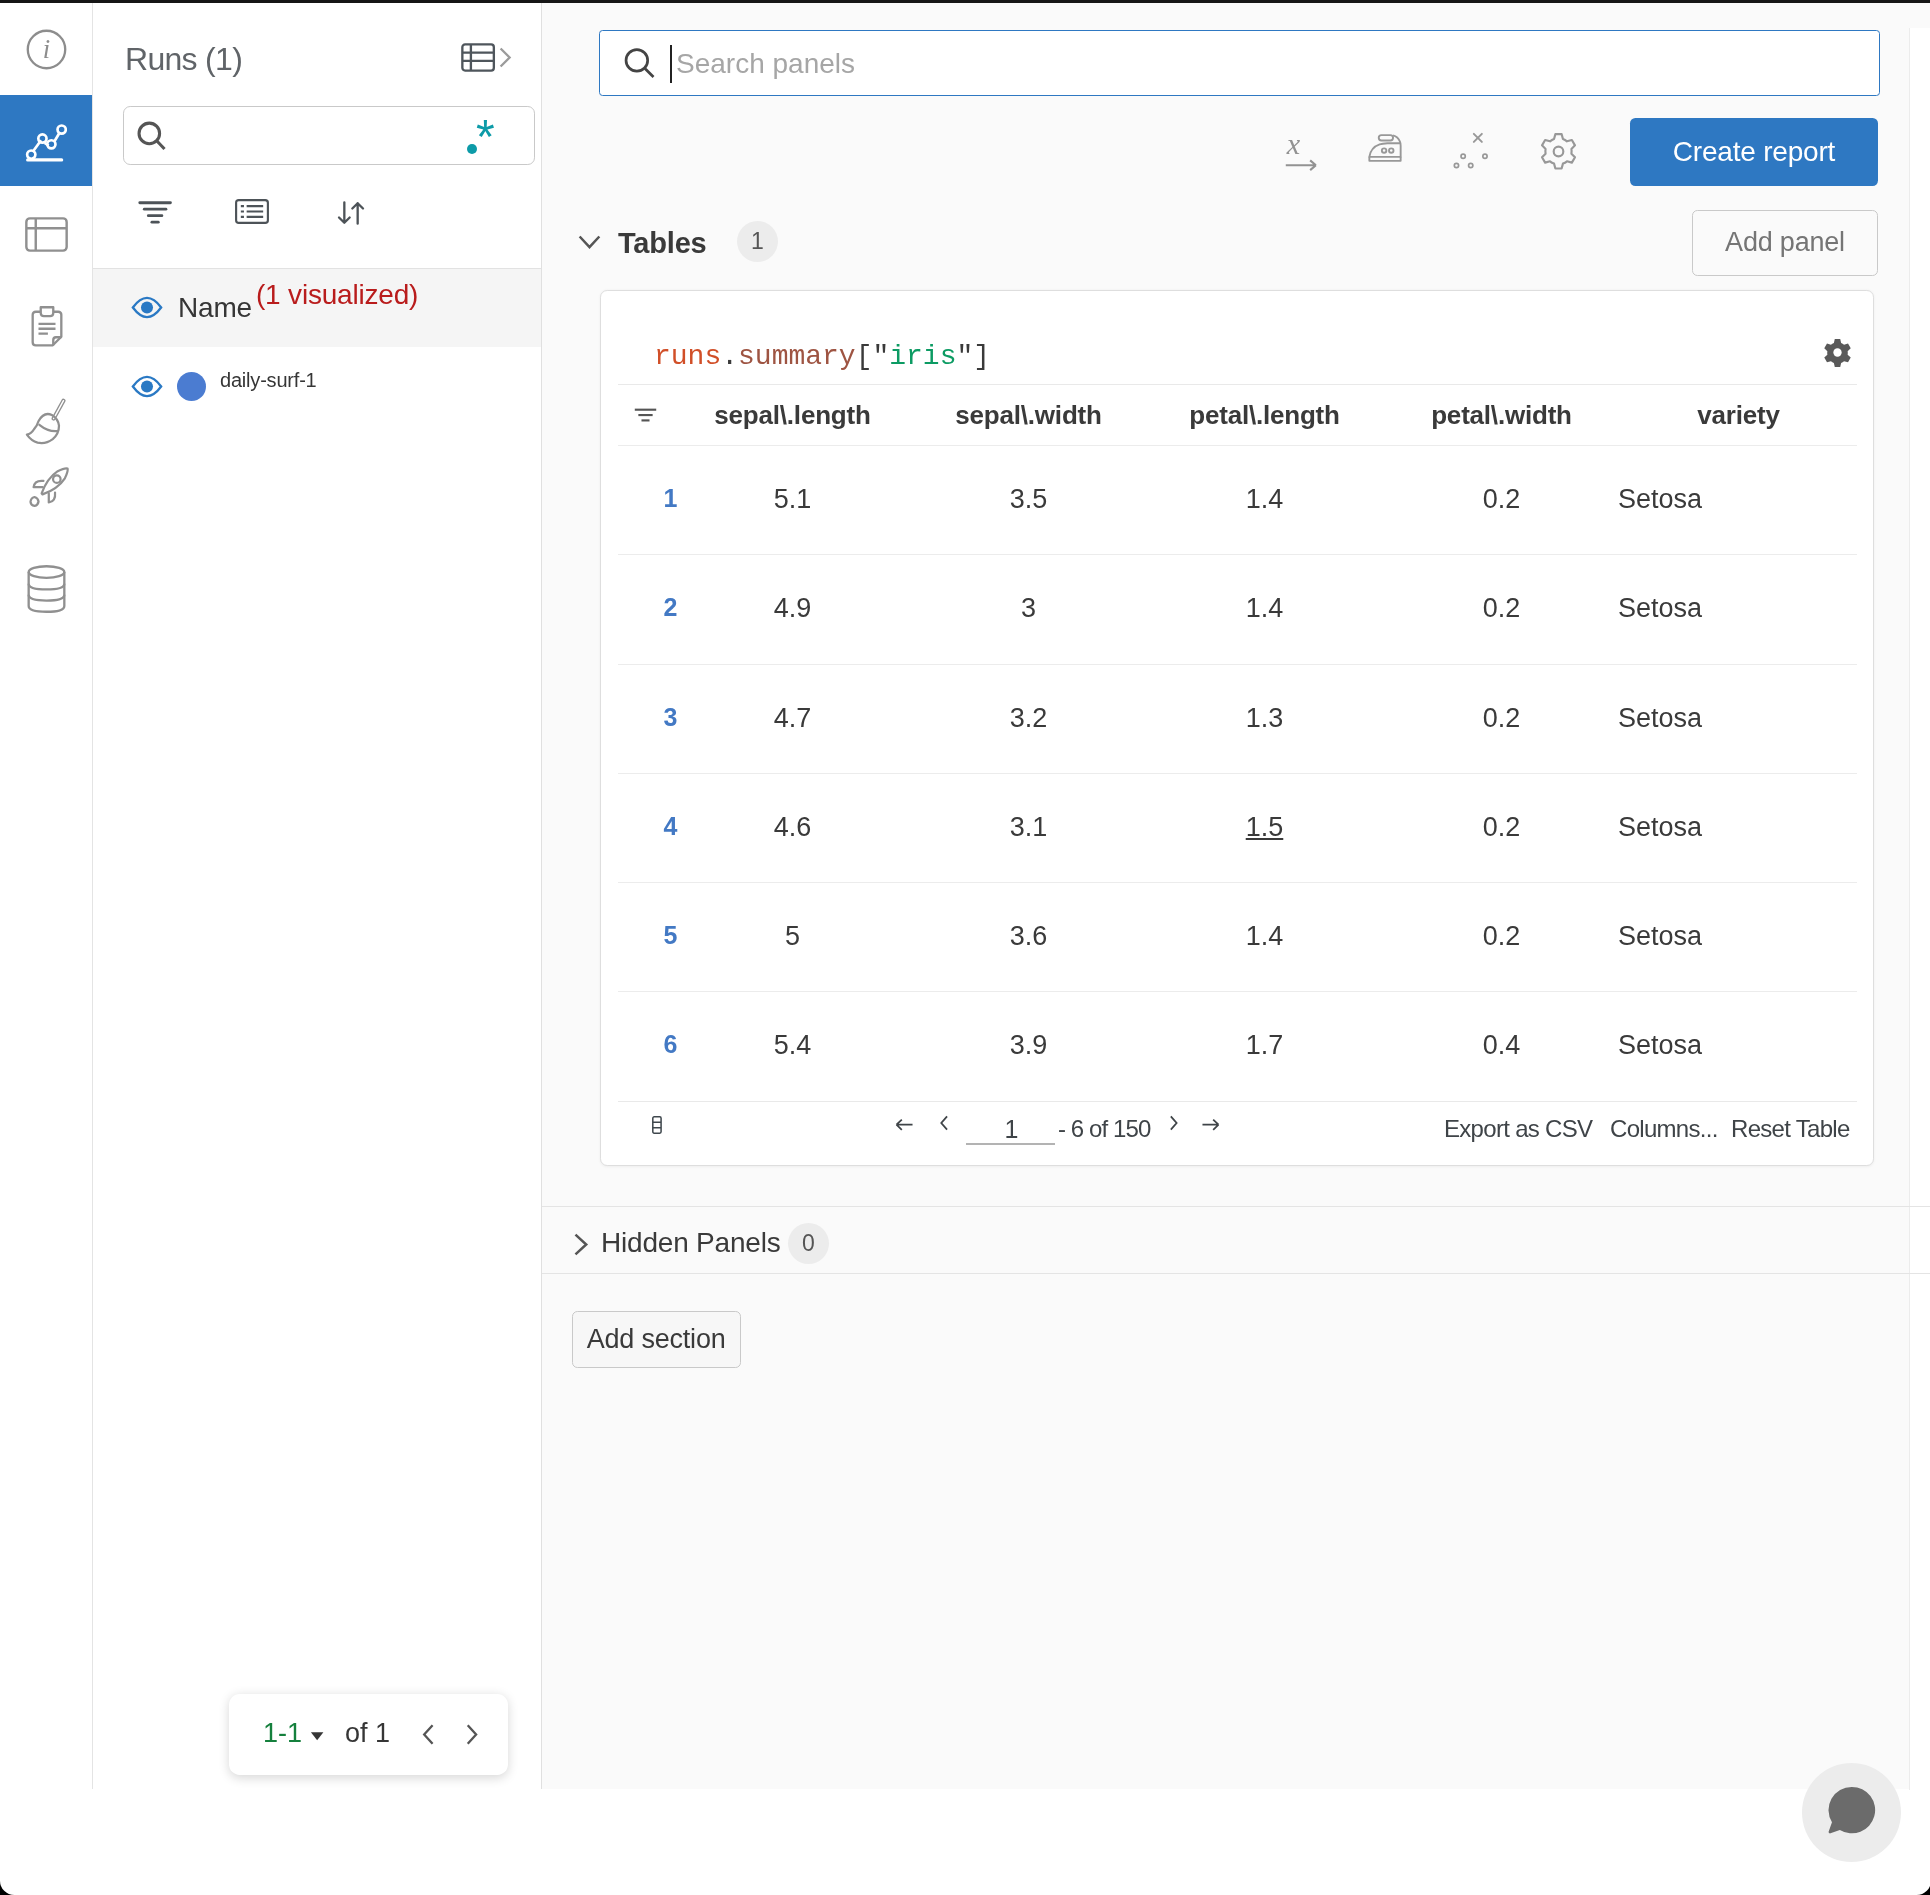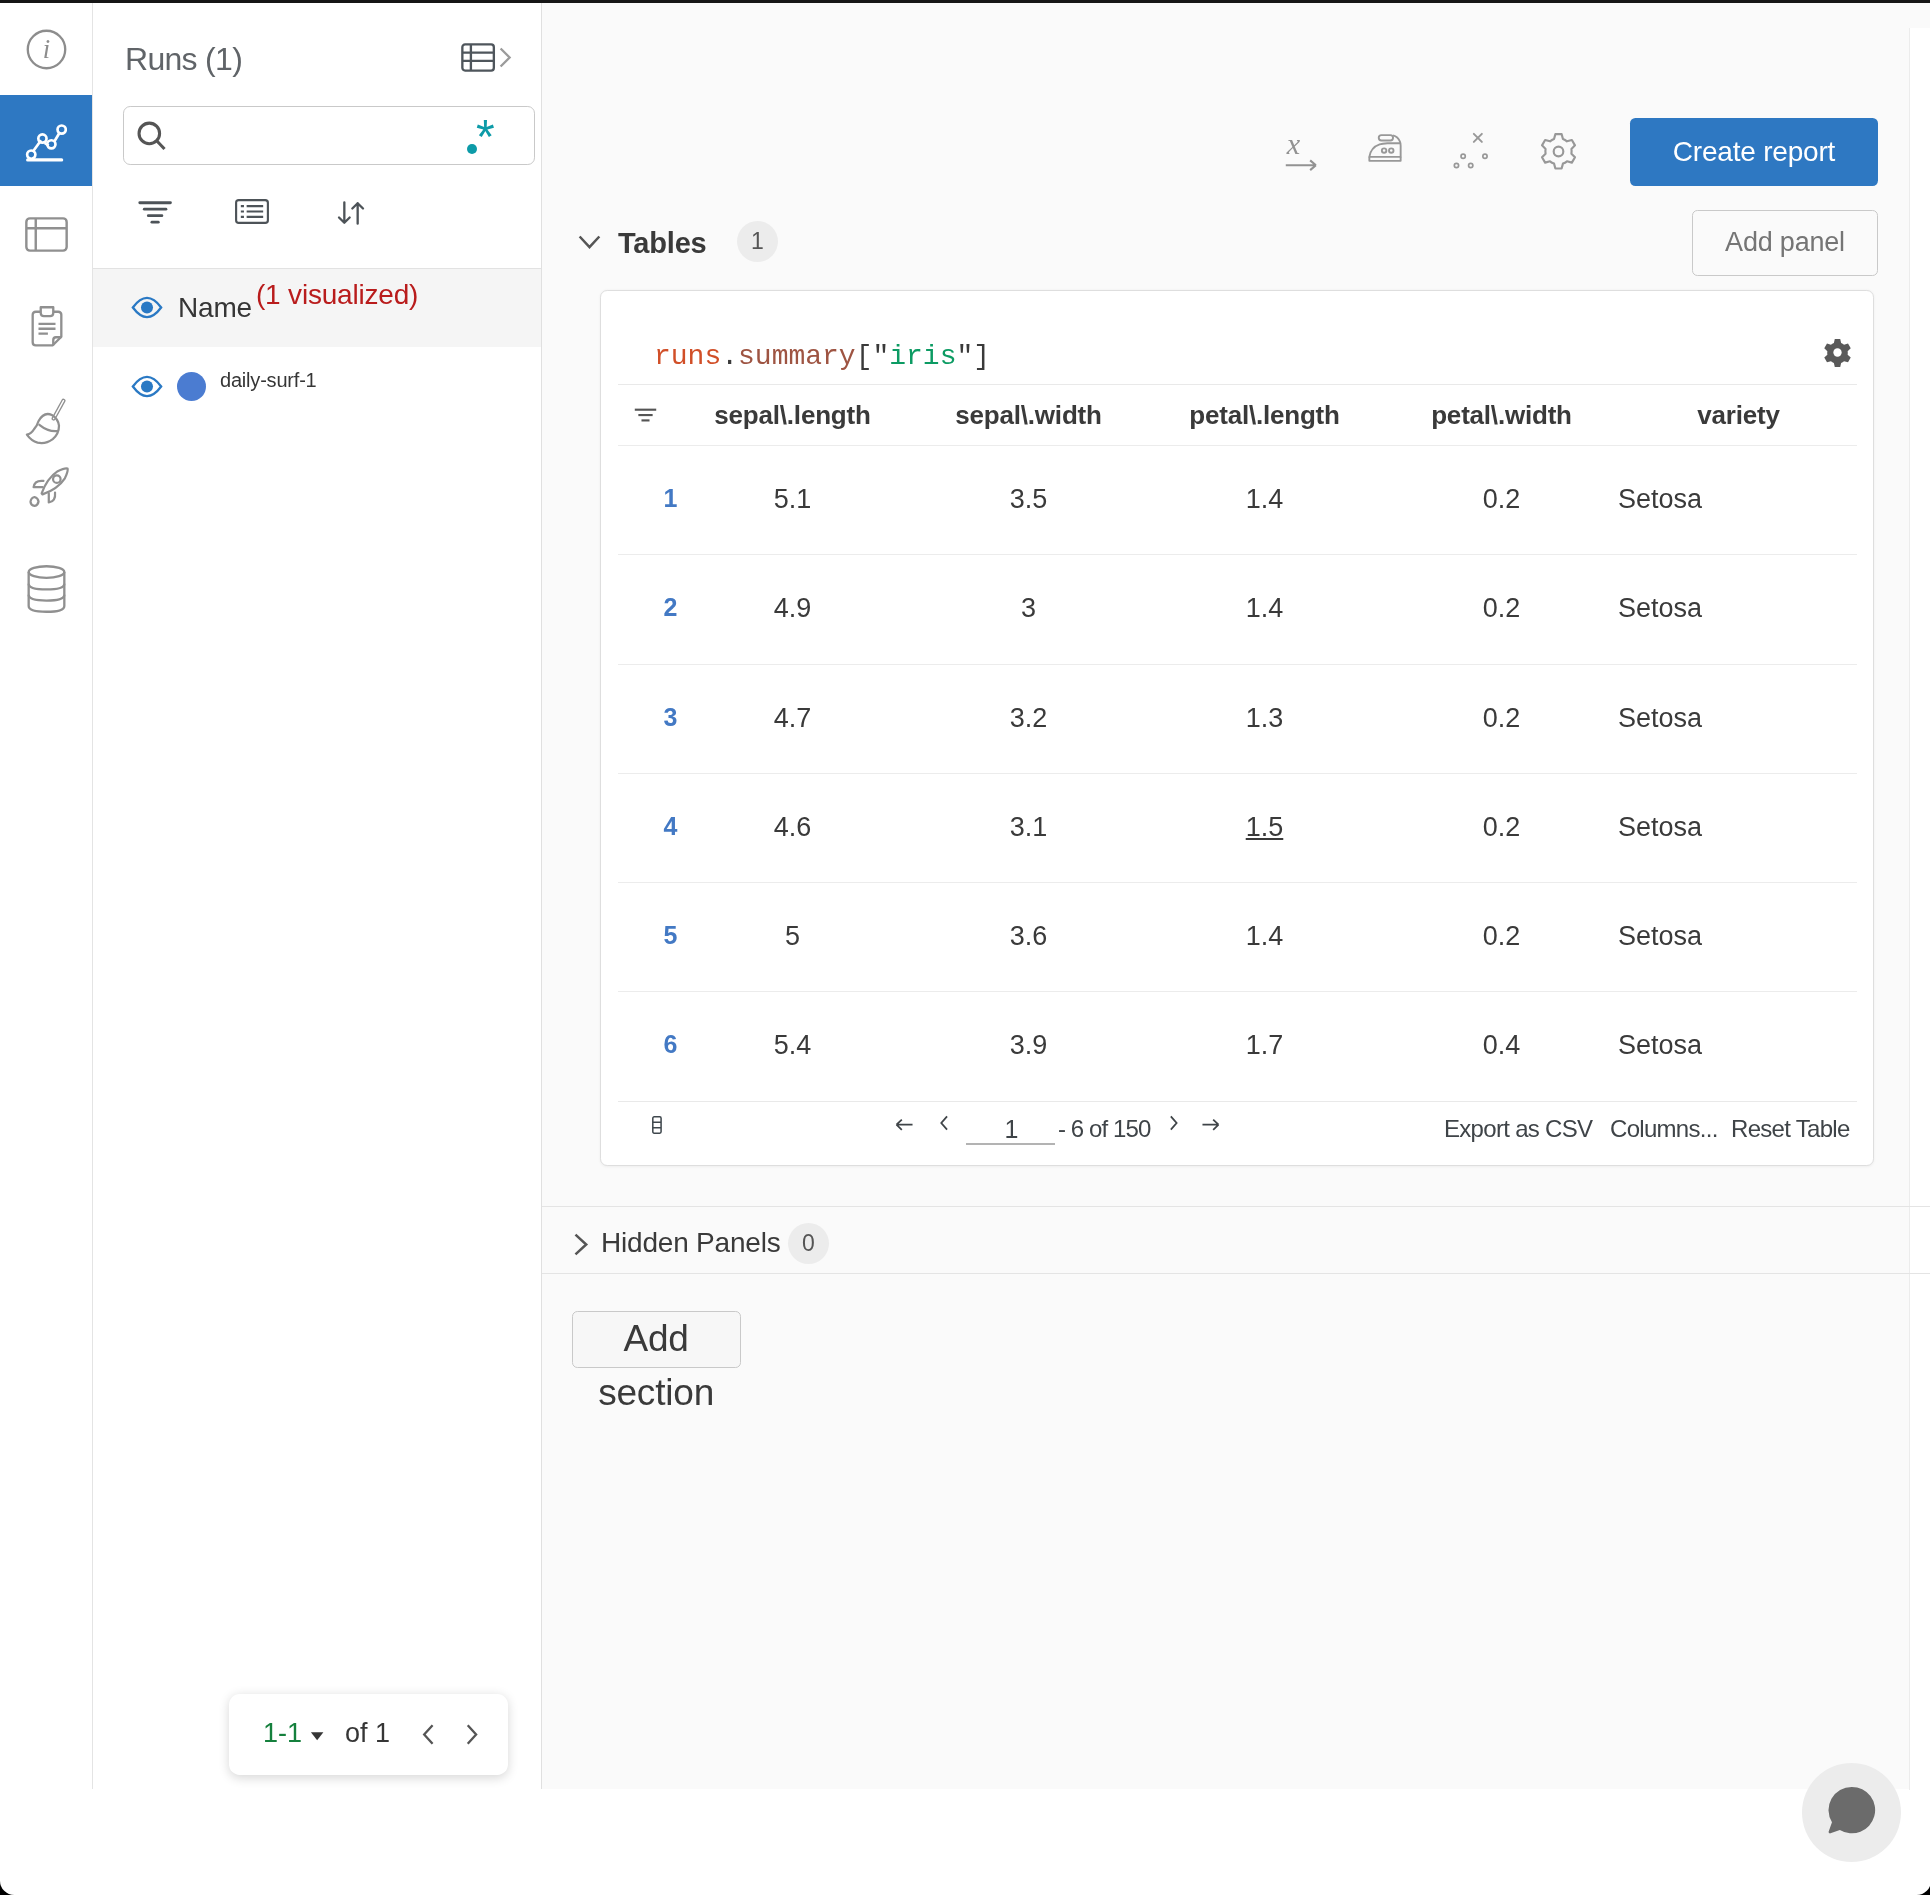--- a/index.html
+++ b/index.html
@@ -53,21 +53,21 @@
   .drow { position:absolute; left:0; width:1274px; height:109px; font-size:27px; color:#3a3a3a; }
   .dc { position:absolute; top:39px; width:233px; text-align:center; }
   .rownum { position:absolute; left:56px; top:39px; width:27px; font-weight:700; font-size:25px; color:#4379c4; text-align:center;}
   .setosa { position:absolute; left:1017px; top:39px; }
   .pfoot { position:absolute; left:0; top:810px; width:1274px; height:65px; font-size:24px; color:#3f4448; letter-spacing:-0.7px; }
 
   
   .hline { position:absolute; left:0; width:1389px; height:0.9px; background:#e4e4e4; }
   .hp-title { position:absolute; left:59px; top:1227px; font-size:28px; color:#3a3a3a; letter-spacing:-0.2px;}
   .btn-addsec { position:absolute; left:29.6px; top:1311px; width:169px; height:57px; background:#f7f7f7; border:1.8px solid #c9c9c9;
-                border-radius:5.4px; color:#3a3a3a; font-size:37px; text-align:center; line-height:54px; letter-spacing:-0.2px;}
+                border-radius:5.4px; color:#3a3a3a; font-size:27px; text-align:center; line-height:54px; letter-spacing:-0.2px;}
 
   .bottombar { left:0; top:1790px; width:1931px; height:105px; background:#fff; border-top:1.8px solid #e0e0e0; }
   .mywork { position:absolute; left:185px; top:40px; font-size:27px; color:#3a3a3a; letter-spacing:-0.4px;}
   .updated { position:absolute; left:1379px; top:47px; font-size:26px; color:#bcbcbc; letter-spacing:-0.7px;
              border-bottom:2.7px dashed #d2d2d2; padding-bottom:7.2px; letter-spacing:-0.2px;}
   .unredo { position:absolute; left:1655px; top:24px; width:111px; height:70px; background:#f7f7f7; border-radius:9px; }
   .chatc { position:absolute; left:1802px; top:1763px; width:99px; height:99px; border-radius:50%; background:#ececec; z-index:40;}
 </style>
 </head>
 <body>
@@ -205,20 +205,28 @@
           <path d="M13 2.5 L3.5 13 L13 23.5" stroke="#555" stroke-width="2.6" fill="none"></path>
         </svg>
       <svg class="abs" style="left:236px;top:29px" width="14.3" height="23" viewBox="0 0 16 26">
           <path d="M3 2.5 L12.5 13 L3 23.5" stroke="#555" stroke-width="2.6" fill="none"></path>
         </svg>
     </div>
   </div>
 
   <div class="abs main">
     <div class="scrollstrip"></div>
+    <div class="srch">
+      <svg class="abs" style="left:21.5px;top:15px" width="36" height="36" viewBox="0 0 40 40">
+        <circle cx="16.5" cy="16" r="12" stroke="#444" stroke-width="3" fill="none"></circle>
+        <path d="M25.5 25 L35 34.5" stroke="#444" stroke-width="3"></path>
+      </svg>
+      <div class="caret"></div>
+      <div class="ph">Search panels</div>
+    </div>
 
     <svg class="abs" style="left:742px;top:131px" width="39" height="41" viewBox="0 0 44 46">
       <text x="3" y="26" font-family="Liberation Serif, serif" font-style="italic" font-size="34" fill="#929292">x</text>
       <path d="M2 38.5 H36 M36 38.5 L29.5 33 M36 38.5 L29.5 44" stroke="#929292" stroke-width="2.4" fill="none"></path>
     </svg>
     <svg class="abs" style="left:825px;top:134px" width="36" height="34" viewBox="0 0 40 38">
       <g stroke="#989898" stroke-width="2.1" fill="none" stroke-linejoin="round">
         <rect x="13" y="1.2" width="16" height="6" rx="3"></rect>
         <path d="M29 1.5 Q34.5 3 36.5 8 Q37.5 10 37.5 13 V25.5 H2.5 Q4 15 14 11.5 Q20 10 37 10"></path>
         <path d="M2.5 25.5 V30 H37.5 V25.5"></path>

